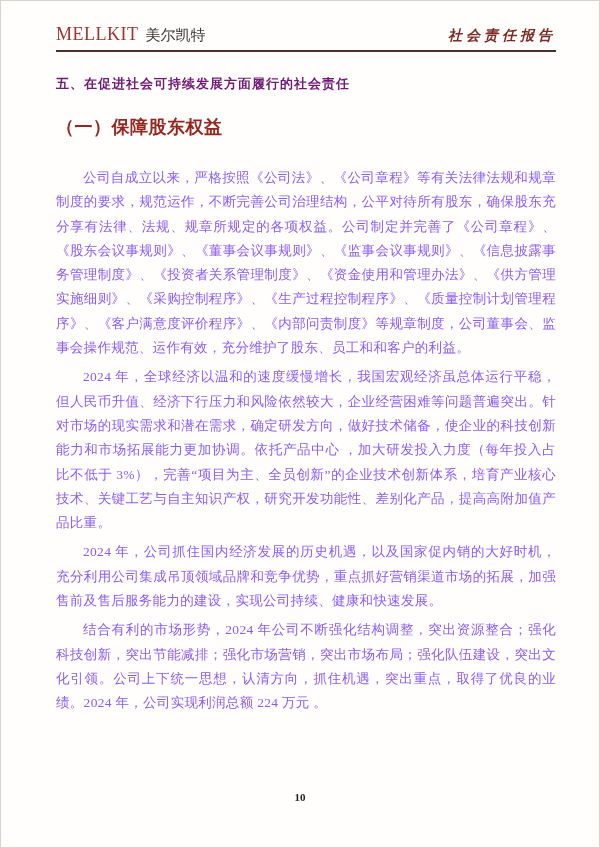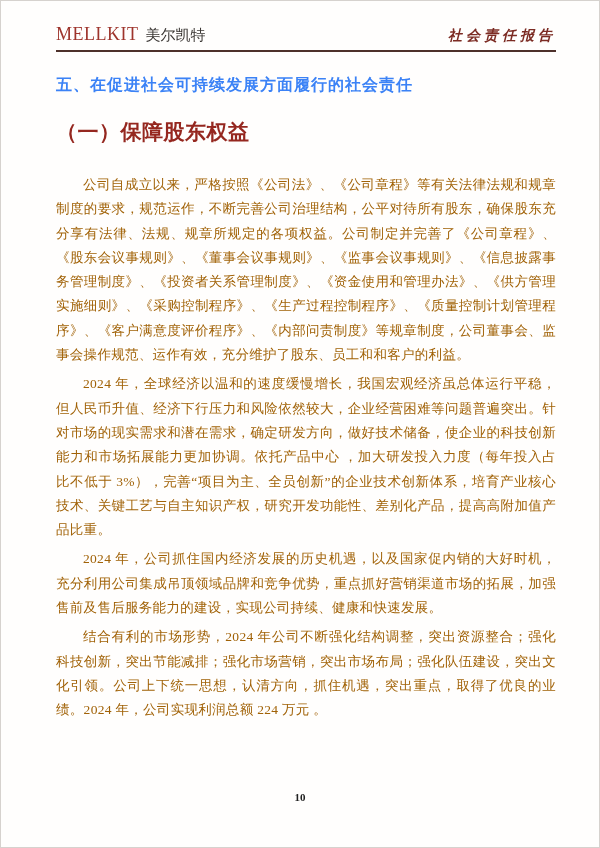--- a/index.html
+++ b/index.html
@@ -43,40 +43,40 @@
   .header-rule {
     border: none;
     border-bottom: 2px solid #4e312b;
     margin-top: 5px;
   }
   
   .section-title {
     margin-top: 23px;
     font-family: Liberation Serif, serif;
     font-weight: 700;
-    font-size: 16px;
+    font-size: 13px;
     letter-spacing: 1px;
-    color: #3b82f6;
+    color: #701a75;
   }
   .subsection-title {
     margin-top: 22px;
     font-family: "Liberation Sans", "DejaVu Sans", sans-serif;
     font-weight: 700;
-    font-size: 21px;
+    font-size: 18px;
     letter-spacing: 0.5px;
     color: #95271f;
   }
   
   .body-text {
     margin-top: 27px;
   }
   .body-text p {
     font-size: 13.5px;
     line-height: 24.3px;
-    color: #a16207;
+    color: #8b5cf6;
     text-align: justify;
     text-indent: 2em;
     margin-bottom: 5px;
     letter-spacing: 0.3px;
   }
   
   .page-footer {
     position: absolute;
     left: 0;
     right: 0;

